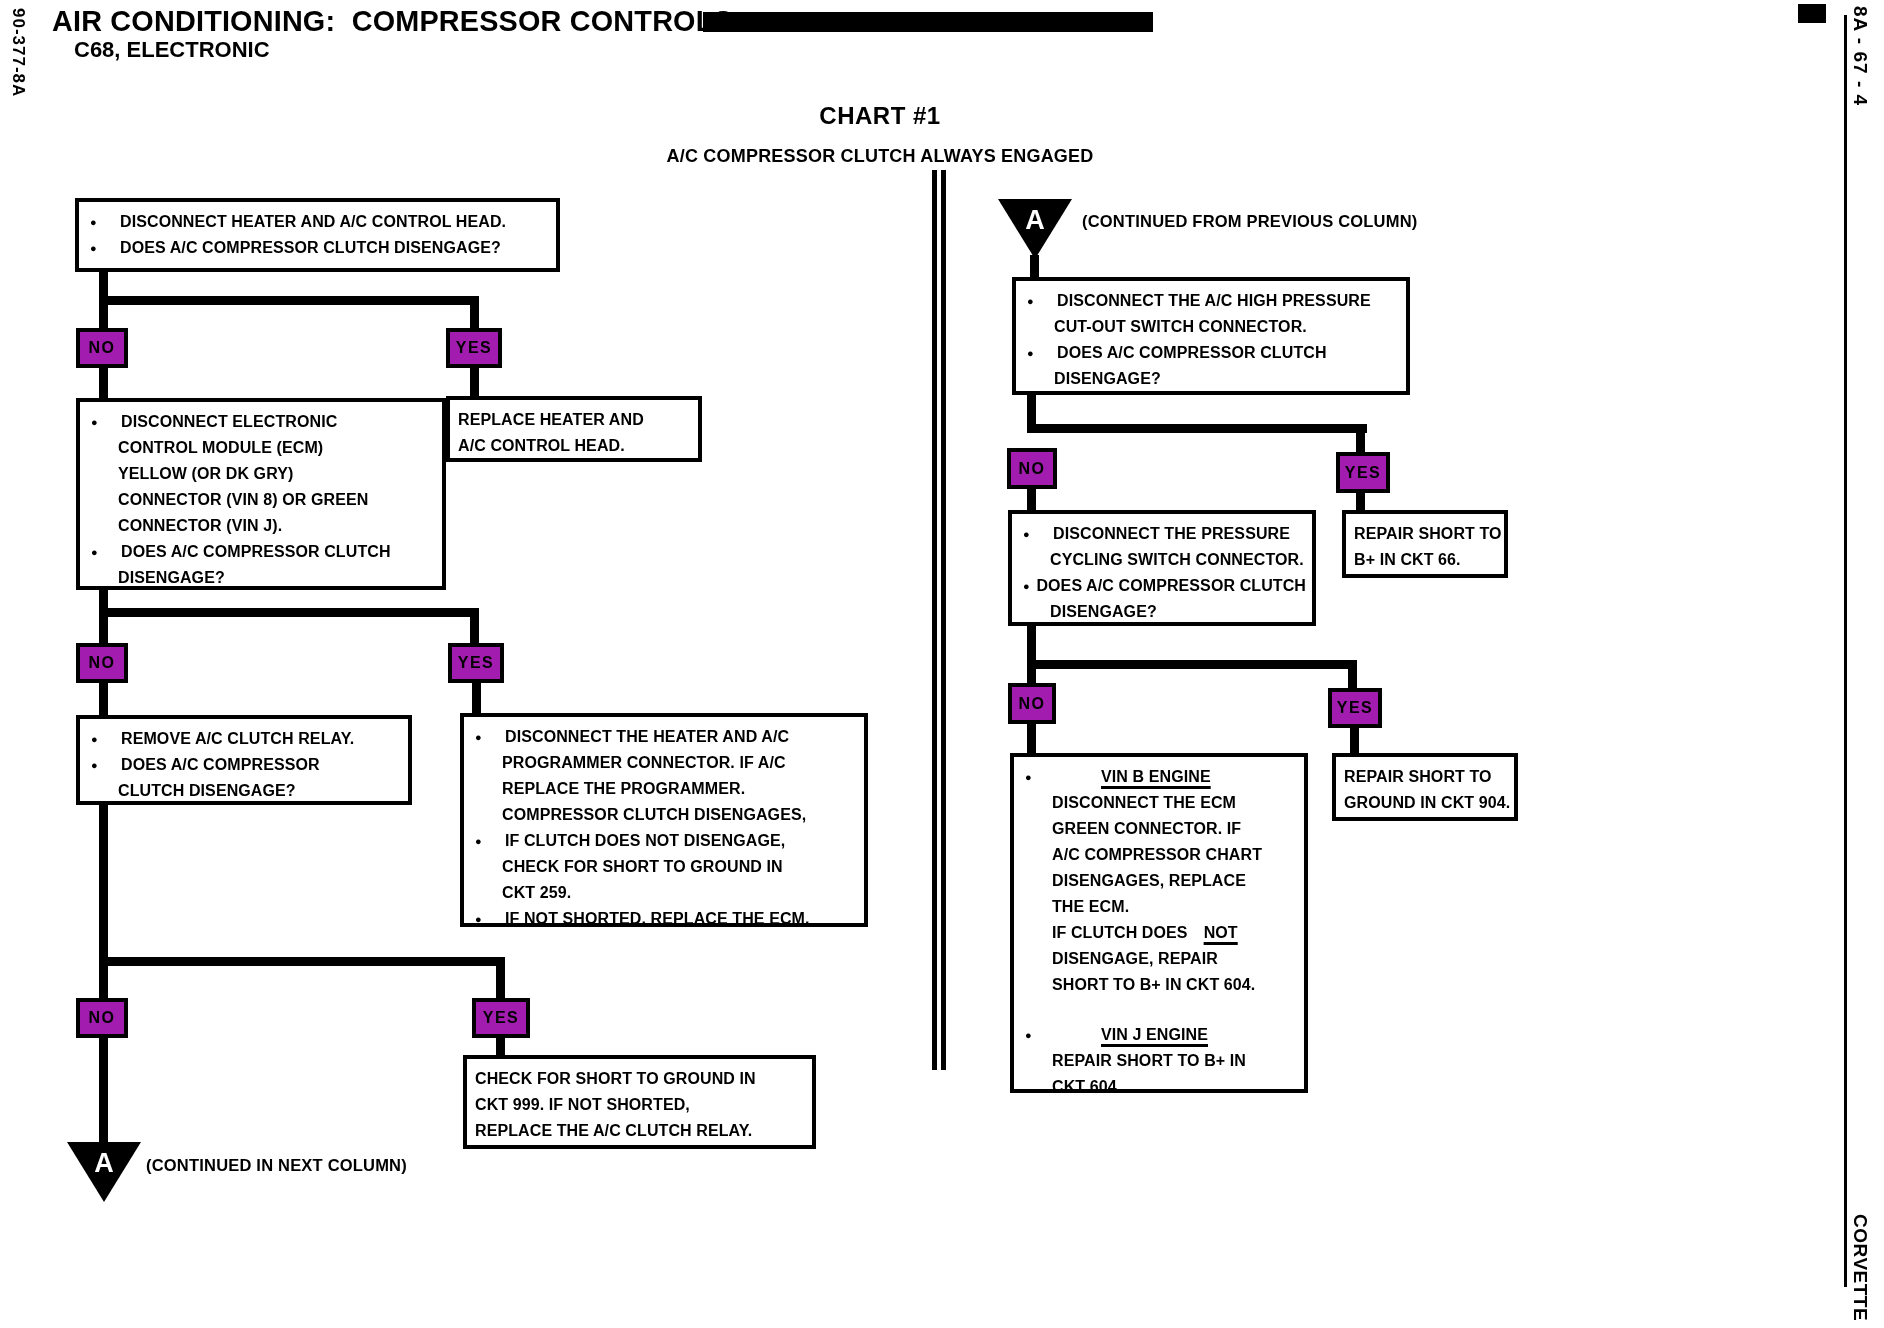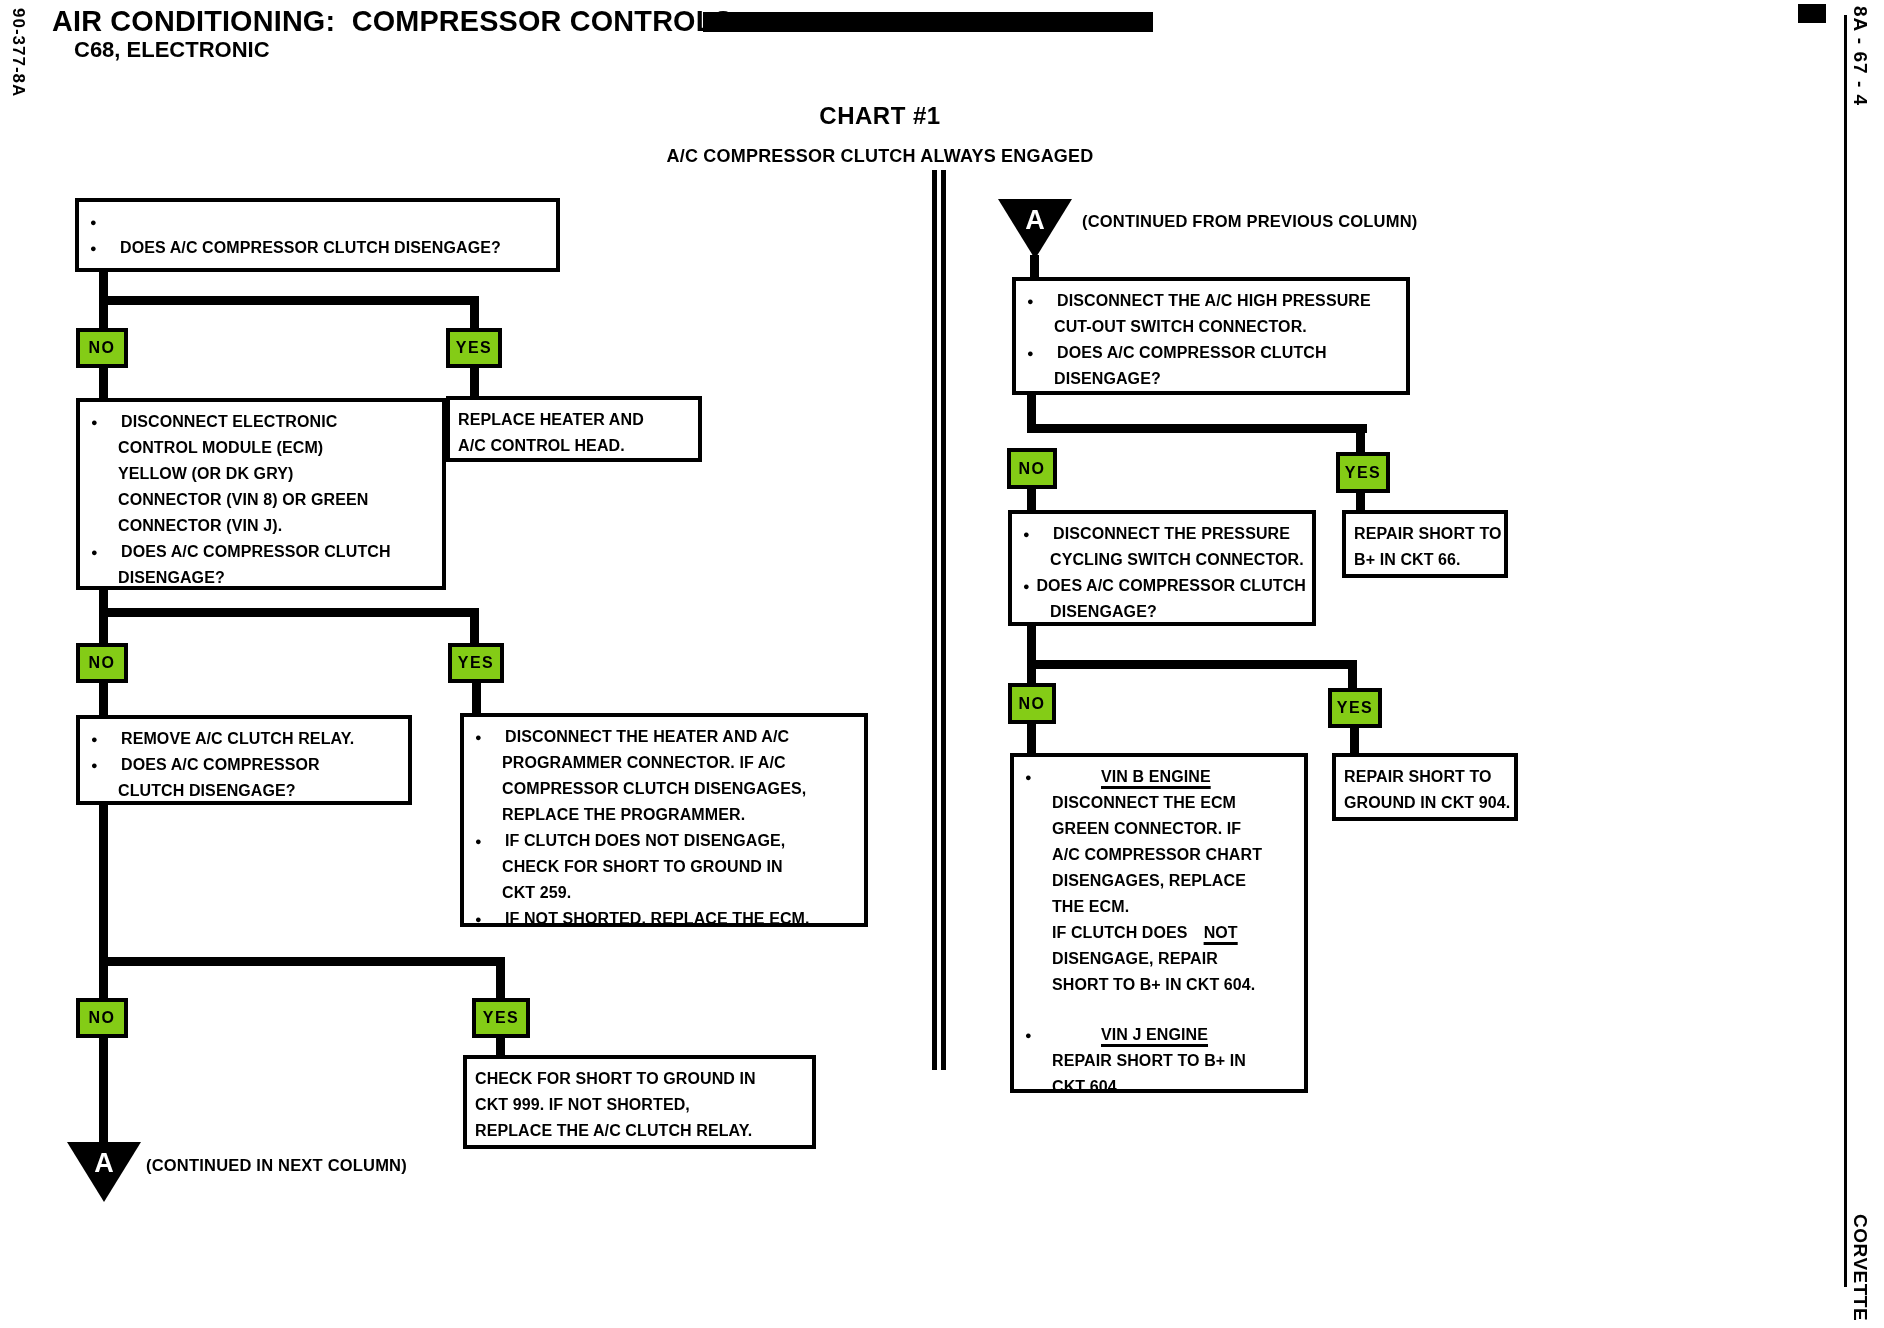--- a/index.html
+++ b/index.html
@@ -17,21 +17,21 @@
     box-sizing:border-box; padding:7px 6px 5px 8px;
   }
   .ln { display:flex; align-items:flex-start; font-size:16px; line-height:26px; letter-spacing:0.1px; white-space:nowrap; }
   .ln .blt { display:inline-block; width:30px; padding-left:3px; font-size:11px; line-height:26px; }
   .ln.ind { padding-left:30px; }
   .gap { height:24px; }
   .u { text-decoration:underline; text-decoration-thickness:2.5px; text-underline-offset:4px;margin-left:46px; }
   .ml { margin-left:16px; }
   
   .tag {
-    position:absolute; border:4px solid #000; background:#84cc16; box-sizing:border-box;
+    position:absolute; border:4px solid #000; background:#a21caf; box-sizing:border-box;
     display:flex; align-items:center; justify-content:center;
     font-size:16px; letter-spacing:1.5px;
   }
   
   #hdr-title { position:absolute; left:52px; top:4px; font-size:30px; letter-spacing:0.2px; transform:scaleX(0.96); transform-origin:left top; white-space:pre; }
   #hdr-sub   { position:absolute; left:74px; top:37px; font-size:22px; }
   #hdr-bar   { position:absolute; left:703px; top:12px; width:450px; height:20px; background:#000; }
   #corner-mark { position:absolute; left:1798px; top:4px; width:28px; height:19px; background:#000; }
   #chart-head { position:absolute; left:560px; top:102px; width:640px; text-align:center; }
   #chart-title { font-size:24px; letter-spacing:0.5px; }
@@ -82,20 +82,21 @@
   <div class="v" style="left:472px;top:683px;width:9px;height:30px;"></div>
   <div class="v" style="left:99px;top:805px;width:9px;height:193px;"></div>
   <div class="h" style="left:99px;top:957px;width:406px;height:9px;"></div>
   <div class="v" style="left:496px;top:957px;width:9px;height:41px;"></div>
   <div class="v" style="left:496px;top:1038px;width:9px;height:17px;"></div>
   <div class="v" style="left:99px;top:1038px;width:9px;height:110px;"></div>
 
   <div class="box" style="left:75px;top:198px;width:485px;height:74px;">
     <div class="ln">
         <span class="blt">●</span>
+        <span>DISCONNECT HEATER AND A/C CONTROL HEAD.</span>
       </div>
     <div class="ln">
         <span class="blt">●</span>
         <span>DOES A/C COMPRESSOR CLUTCH DISENGAGE?</span>
       </div>
   </div>
 
   <div class="tag" style="left:76px;top:328px;width:52px;height:40px;">
       <span>NO</span>
     </div>
@@ -161,24 +162,24 @@
 
   <div class="box" style="left:460px;top:713px;width:408px;height:214px;">
     <div class="ln">
         <span class="blt">●</span>
         <span>DISCONNECT THE HEATER AND A/C</span>
       </div>
     <div class="ln ind">
         <span>PROGRAMMER CONNECTOR.  IF A/C</span>
       </div>
     <div class="ln ind">
+        <span>REPLACE THE PROGRAMMER.</span>
+      </div>
+    <div class="ln ind">
         <span>COMPRESSOR CLUTCH DISENGAGES,</span>
-      </div>
-    <div class="ln ind">
-        <span>REPLACE THE PROGRAMMER.</span>
       </div>
     <div class="ln">
         <span class="blt">●</span>
         <span>IF CLUTCH DOES NOT DISENGAGE,</span>
       </div>
     <div class="ln ind">
         <span>CHECK FOR SHORT TO GROUND IN</span>
       </div>
     <div class="ln ind">
         <span>CKT 259.</span>

